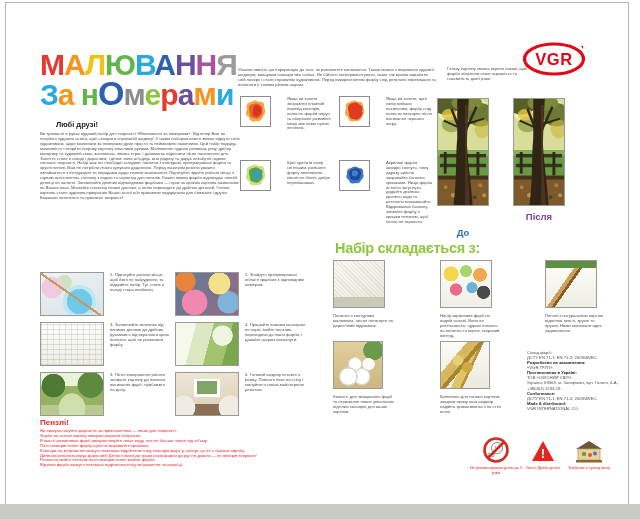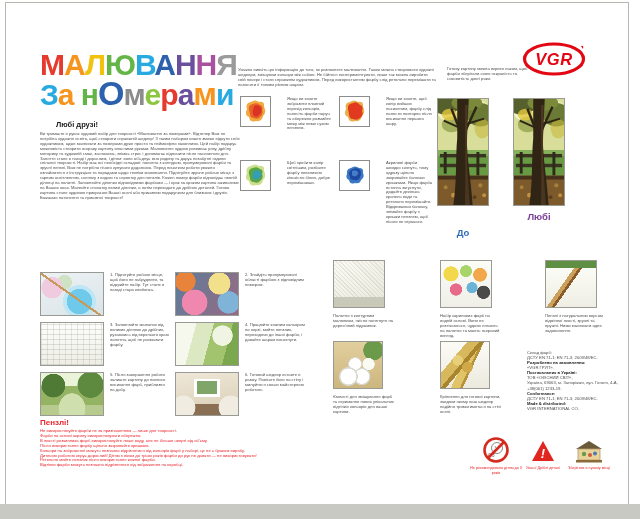--- a/index.html
+++ b/index.html
@@ -1,18 +1,18 @@
 <!DOCTYPE html>
 <html><head>
 <meta charset="utf-8">
 <style>
   html,body{margin:0;padding:0;background:#ffffff;}
   #page{position:relative;width:640px;height:519px;background:#ffffff;overflow:hidden;
         font-family:"Liberation Sans",sans-serif;color:#4a4a4a;}
-  .abs{position:absolute;font-style:italic;}
+  .abs{position:absolute;}
   .page-border{position:absolute;left:5px;top:2px;width:622px;height:501px;border:1px solid #b8b8b0;}
   .bottom-strip{position:absolute;left:0;top:504px;width:640px;height:15px;background:#c8c9c3;}
 
   
   .title{position:absolute;left:40px;top:50px;font-weight:800;line-height:29px;letter-spacing:-1px;}
   .title .ln{display:block;font-size:30px;white-space:pre;}
 
   .h-blue{color:#29abe2;} .h-orange{color:#f7941d;} .h-green:{color:#8dc63f;}
   .sec-head{position:absolute;font-weight:800;font-size:14.5px;letter-spacing:-0.3px;}
 
@@ -228,21 +228,21 @@
       <circle cx="8" cy="90" r="2" fill="#a8803c"></circle>
         <circle cx="16" cy="98" r="2.4" fill="#c2913f"></circle>
       <circle cx="44" cy="88" r="2.2" fill="#a8803c"></circle>
         <circle cx="38" cy="100" r="2" fill="#5a3c1e"></circle>
         <circle cx="48" cy="98" r="2" fill="#c2913f"></circle>
       <path d="M20,0 L32,0 L30,40 C30,60 34,80 36,108 L16,108 C20,80 18,60 20,40 Z" fill="#302414"></path>
       <path d="M28,6 L31,6 L30,50 C30,70 32,88 33,108 L28,108 C29,80 28,40 28,6 Z" fill="#4a3620"></path>
     </svg>
   </div>
   <div class="ba-label" style="left:437px;top:227px;color:#2f6db8;">До</div>
-  <div class="ba-label" style="left:513px;top:211px;color:#7d4199;">Любі</div>
+  <div class="ba-label" style="left:513px;top:211px;color:#7d4199;">Після</div>
 
 
   <div class="photo s1" style="left:40px;top:272px;width:64px;height:44px;"></div>
   <div class="tbox" style="left:110px;top:272px;width:60px;">
     <div class="tiny">1. Підготуйте робоче місце, щоб його не забруднити, та відкрийте набір. Тут стане в нагоді стара клейонка.</div>
     </div>
   <div class="photo s2" style="left:175px;top:272px;width:64px;height:44px;"></div>
   <div class="tbox" style="left:245px;top:272px;width:62px;">
     <div class="tiny">2. Знайдіть пронумеровані області фарбою з відповідним номером.</div>
     </div>
@@ -270,20 +270,21 @@
     <div class="tiny" style="color:#e8262d;">Не використовуйте фарби не за призначенням — лише для творчості.
 Фарби на основі акрилу використовувати обережно.
 В якості розчинника фарб використовуйте лише воду, але не більше чверті від об'єму.
 Після використання фарбу щільно закривайте кришкою.
 Кольори на зображенні можуть незначно відрізнятися від кольорів фарб у наборі, це не є браком виробу.
 Дитячою роботою керує дорослий! Дітям з віком до трьох років фарби до рук не давати — не використовувати!
 Ретельно мийте пензлик після використання кожної фарби.
 Відтінки фарби можуть незначно відрізнятися від зображення на коробці.</div>
   </div>
 
+  <div class="sec-head" style="left:335px;top:240px;color:#8dc63f;">Набір складається з:</div>
 
   <div class="photo k1" style="left:333px;top:260px;width:52px;height:48px;"></div>
   <div class="tbox" style="left:333px;top:313px;width:62px;">
     <div class="tiny">Полотно з контурним малюнком, якісно натягнуте на дерев'яний підрамник.</div>
     </div>
   <div class="photo k2" style="left:440px;top:260px;width:52px;height:48px;"></div>
   <div class="tbox" style="left:440px;top:313px;width:62px;">
     <div class="tiny">Набір акрилових фарб на водній основі. Вони не розтікаються, чудово лягають на полотно та мають яскравий вигляд.</div>
     </div>
   <div class="photo k3" style="left:545px;top:260px;width:52px;height:48px;"></div>

